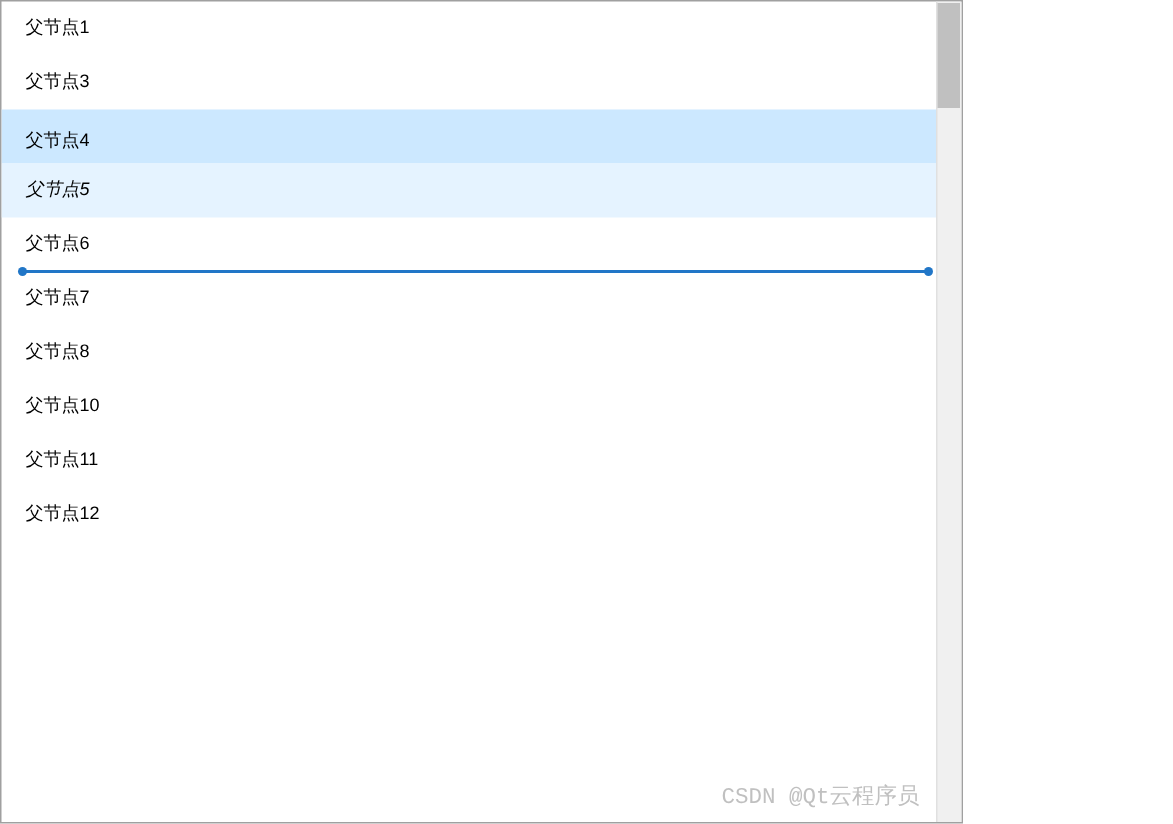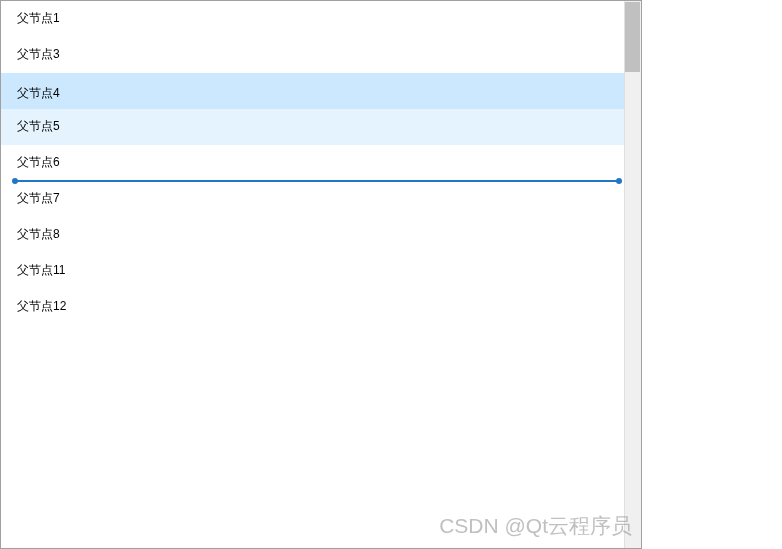--- a/index.html
+++ b/index.html
@@ -42,20 +42,21 @@
       display: flex;
       align-items: flex-start;
       position: relative;
     }
     .tree-item.selected {
       background-color: #cce8ff;
       align-items: center;
     }
     .tree-item.highlighted {
       background-color: #e5f3ff;
+      font-style: italic;
     }
     .tree-item-label {
       padding-top: 4px;
     }
     .drop-indicator {
       position: absolute;
       left: 14px;
       right: 5px;
       height: 2px;
       background-color: #2176c7;
@@ -90,25 +91,25 @@
       position: absolute;
       right: 1px;
       top: 1px;
       width: 15px;
       height: 70px;
       background: #c0c0c0;
       border-radius: 0;
     }
     .watermark {
       position: absolute;
-      right: 9px;
+      right: 28px;
       bottom: 8px;
-      font-size: 21px;
+      font-size: 15px;
       color: rgba(150, 150, 150, 0.6);
-      font-family: Liberation Sans, sans-serif;
+      font-family: Liberation Mono, monospace;
       pointer-events: none;
       z-index: 100;
     }
   </style>
 </head>
 <body>
 
 <div class="container">
   <div class="tree-list" id="tree-list">
   <div class="tree-item">
@@ -127,20 +128,23 @@
       <div class="tree-item">
         <span class="tree-item-label">父节点6</span>
       </div>
       <div class="tree-item">
         <span class="tree-item-label">父节点7</span>
       </div>
       <div class="tree-item">
         <span class="tree-item-label">父节点8</span>
       </div>
       <div class="tree-item">
+        <span class="tree-item-label">父节点10</span>
+      </div>
+      <div class="tree-item">
         <span class="tree-item-label">父节点11</span>
       </div>
       <div class="tree-item">
         <span class="tree-item-label">父节点12</span>
       </div>
     </div>
   <div class="scrollbar">
     <div class="scrollbar-thumb"></div>
   </div>
   <div class="watermark">CSDN @Qt云程序员</div>

